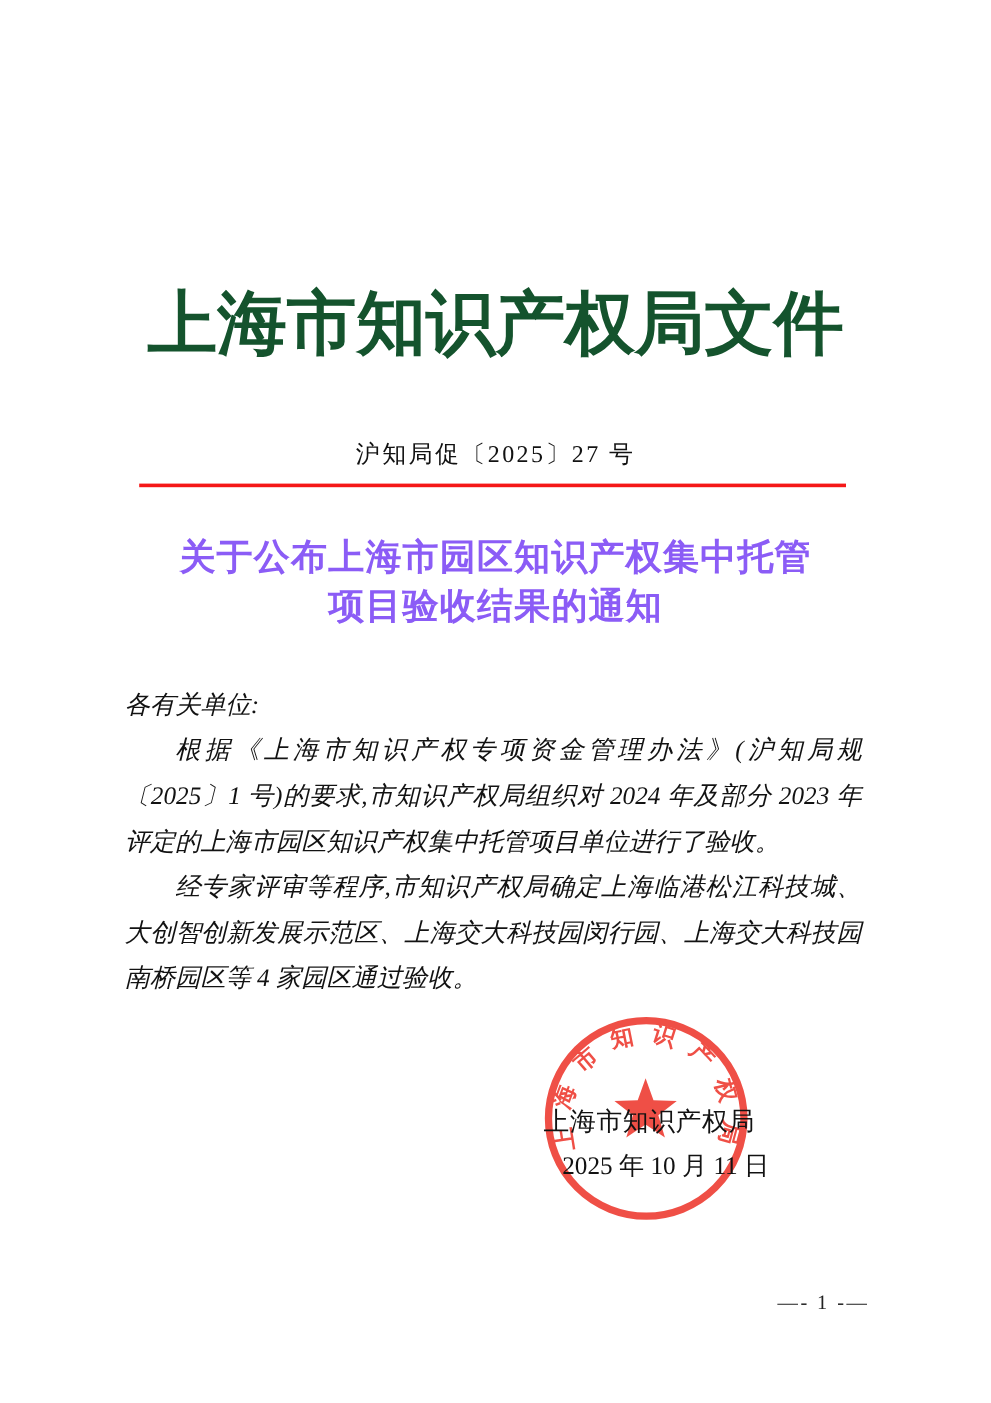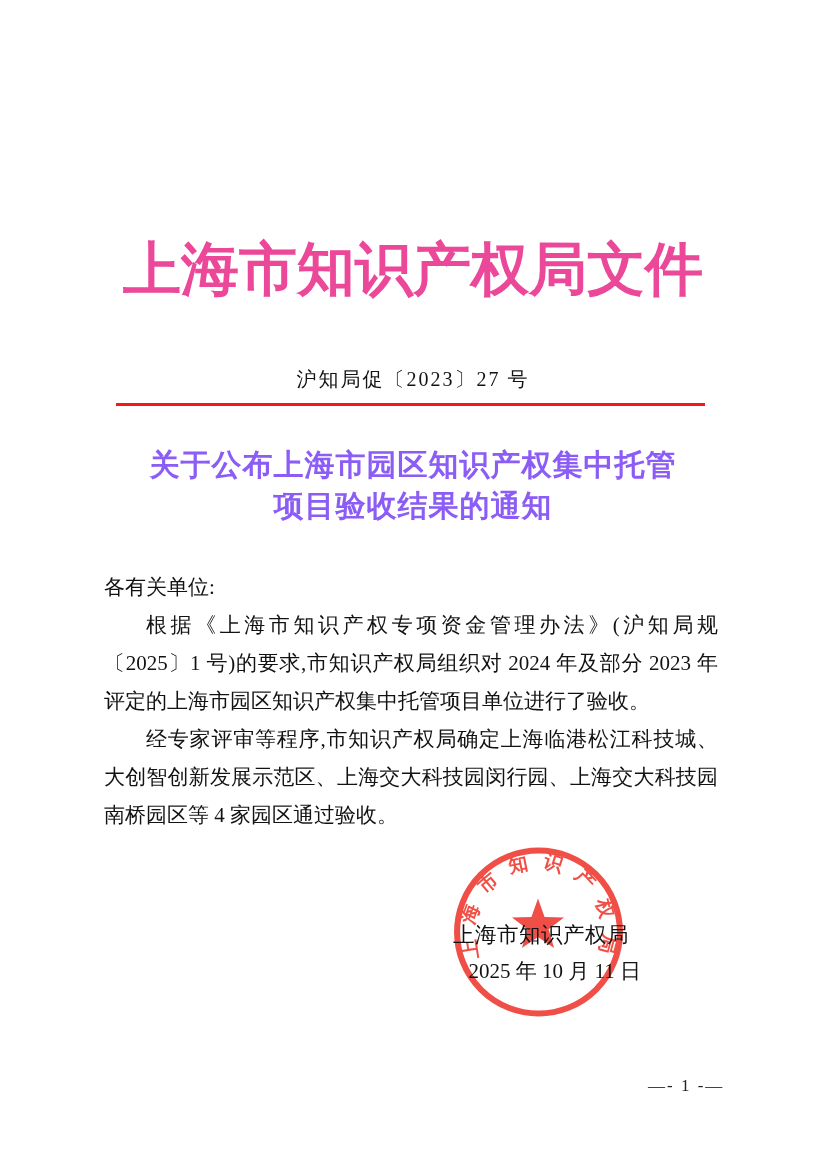--- a/index.html
+++ b/index.html
@@ -19,21 +19,21 @@
   }
   .agency-header {
     position: absolute;
     top: 238px;
     left: 0;
     width: 100%;
     text-align: center;
     font-size: 58px;
     line-height: 64px;
     font-weight: bold;
-    color: #ec4899;
+    color: #14532d;
     letter-spacing: 0px;
     white-space: nowrap;
   }
   .doc-number {
     position: absolute;
     top: 366px;
     left: 0;
     width: 100%;
     text-align: center;
     font-size: 20px;
@@ -67,20 +67,21 @@
     top: 568px;
     left: 104px;
     width: 614px;
     font-size: 21px;
     line-height: 38px;
     text-align: justify;
     color: #121212;
   }
   .body-block p {
     margin: 0;
+    font-style: italic;
   }
   .body-block p.indent {
     text-indent: 2em;
   }
   .seal {
     position: absolute;
     left: 452px;
     top: 846px;
     width: 172px;
     height: 172px;
@@ -128,21 +129,21 @@
     white-space: nowrap;
   }
 </style>
 </head>
 <body>
 
 <div class="page">
 
   <div class="agency-header">上海市知识产权局文件</div>
 
-  <div class="doc-number">沪知局促〔2023〕27 号</div>
+  <div class="doc-number">沪知局促〔2025〕27 号</div>
 
   <div class="red-rule"></div>
 
   <h1 class="doc-title">
     <span>关于公布上海市园区知识产权集中托管</span><br>
     <span>项目验收结果的通知</span>
   </h1>
 
   <div class="body-block">
     <p>各有关单位:</p>

